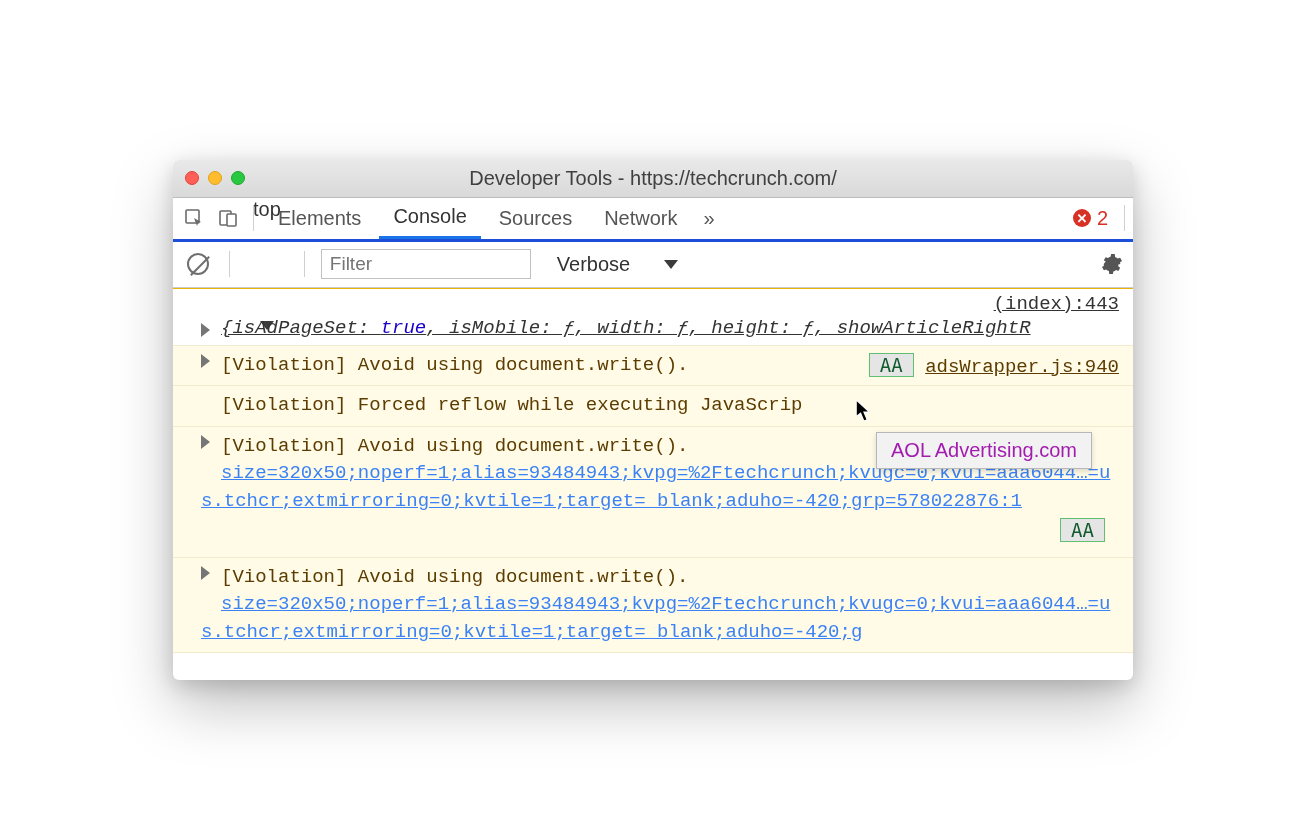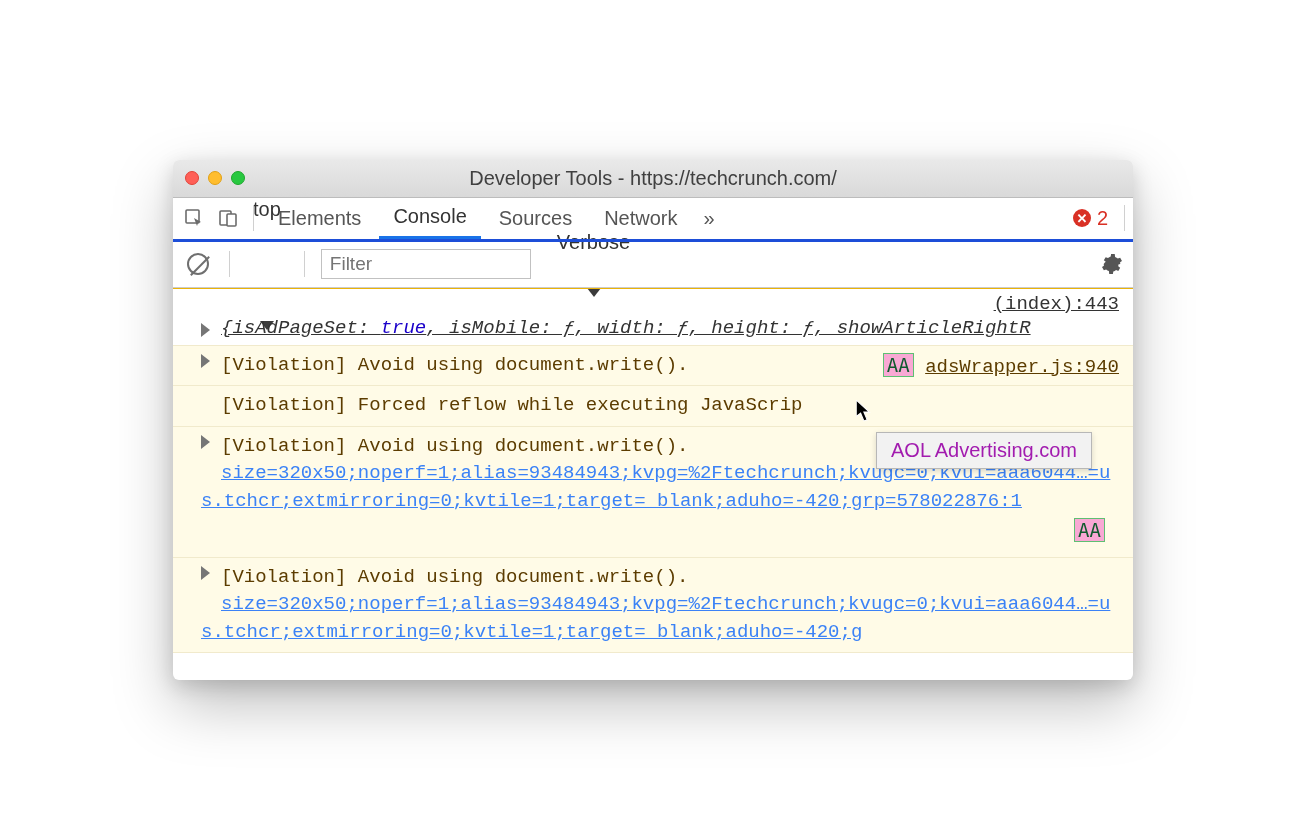--- a/index.html
+++ b/index.html
@@ -102,21 +102,21 @@
     border-bottom:1px solid #f1eacc;
     color:#5c3c00;
     padding:6px 14px 6px 28px;
     position:relative;
     line-height:1.45;
   }
   .vrow + .vrow { border-top:0; }
   .vrow .msgline { padding-left:20px; display:block;}
   .vrow .linkline { padding-left:20px; text-decoration:underline; color:#3b82f6; word-break:break-all;}
   .vrow .right { float:right; }
-  .badge { background:#f9a8d4; color:#105a2d; padding:0 3px; border:1px solid #5fbf73; font-family:Menlo,monospace; cursor:pointer; }
+  .badge { background:#e5e5e5; color:#105a2d; padding:0 10px; border:1px solid #5fbf73; font-family:Menlo,monospace; cursor:pointer; }
   .badgeAlone { display:block; text-align:right; padding:2px 14px 4px 0;}
   .tooltip {
     position:absolute;
     top:272px;
     left:703px;
     background:#f2f2f2;
     border:1px solid #b7b7b7;
     padding:6px 14px;
     font-family:-apple-system,Helvetica,Arial,sans-serif;
     font-size:20px;
@@ -176,21 +176,21 @@
     <div class="iconbtn">
       <div class="nocircle"></div>
     </div>
     <div class="vsep"></div>
     <div class="dropdown">
       <span>top</span>
       <span class="caret"></span>
     </div>
     <div class="vsep"></div>
     <input class="filterinput" placeholder="Filter" style="">
-    <div class="levelwrap" style="margin-left:16px;flex-direction:column;">
+    <div class="levelwrap" style="margin-left:16px;">
       <span>Verbose</span>
       <span class="caret"></span>
     </div>
     <div class="gear">
       <svg width="22" height="22" viewBox="0 0 24 24" fill="#555">
         <path d="M12 8a4 4 0 100 8 4 4 0 000-8zm9 4a8.9 8.9 0 00-.2-1.8l2.1-1.6-2-3.5-2.5 1a9 9 0 00-3-1.8L15 1h-4l-.4 2.7a9 9 0 00-3 1.8l-2.5-1-2 3.5 2.1 1.6A8.9 8.9 0 003 12c0 .6.1 1.2.2 1.8l-2.1 1.6 2 3.5 2.5-1a9 9 0 003 1.8L9 23h4l.4-2.7a9 9 0 003-1.8l2.5 1 2-3.5-2.1-1.6c.1-.6.2-1.2.2-1.8z"></path>
       </svg>
     </div>
   </div>
 

